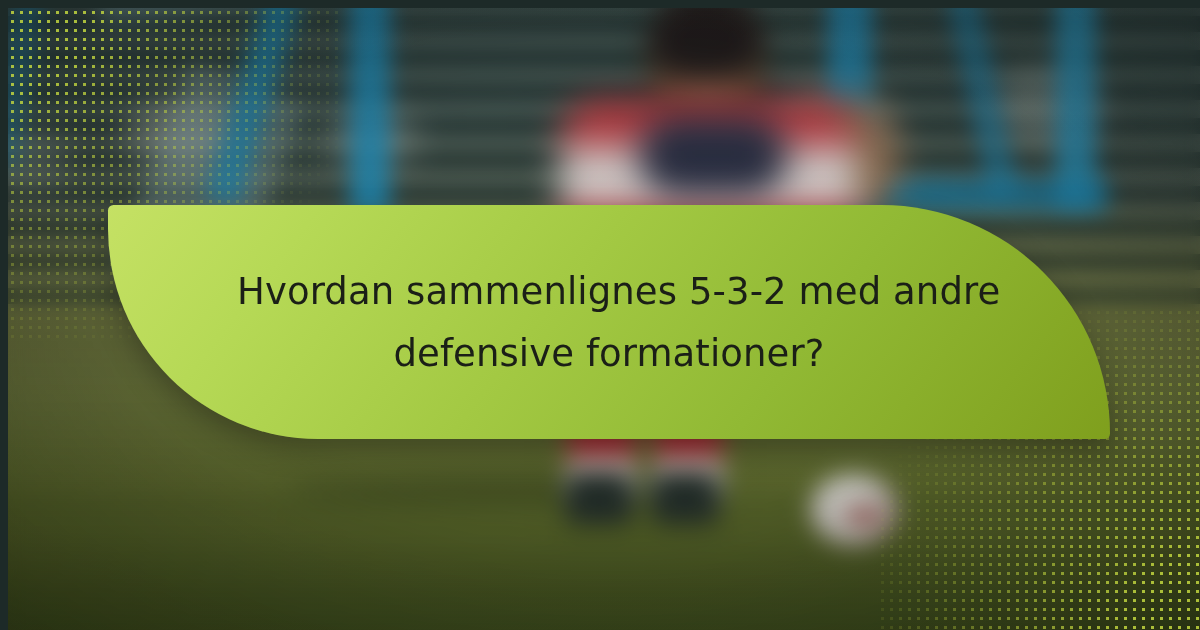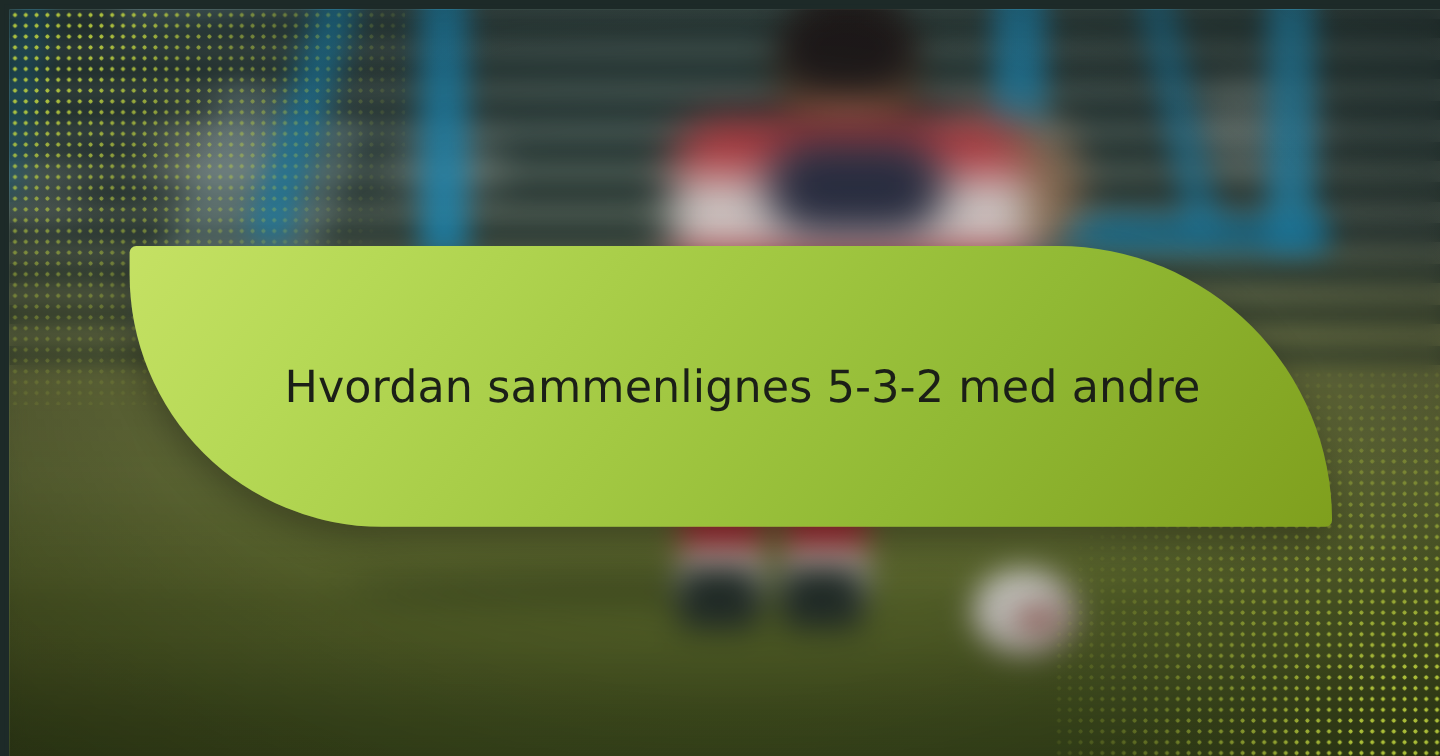--- a/index.html
+++ b/index.html
@@ -304,16 +304,17 @@
     <div class="photo-tint"></div>
     <div class="vignette"></div>
   </div>
 
   <div class="dots tl"></div>
   <div class="dots br"></div>
 
   <div class="card">
     <div class="card-text">
       <span class="line">Hvordan sammenlignes 5-3-2 med andre</span>
+      <span class="line">defensive formationer?</span>
     </div>
   </div>
 
 </div>
 
 </body></html>

